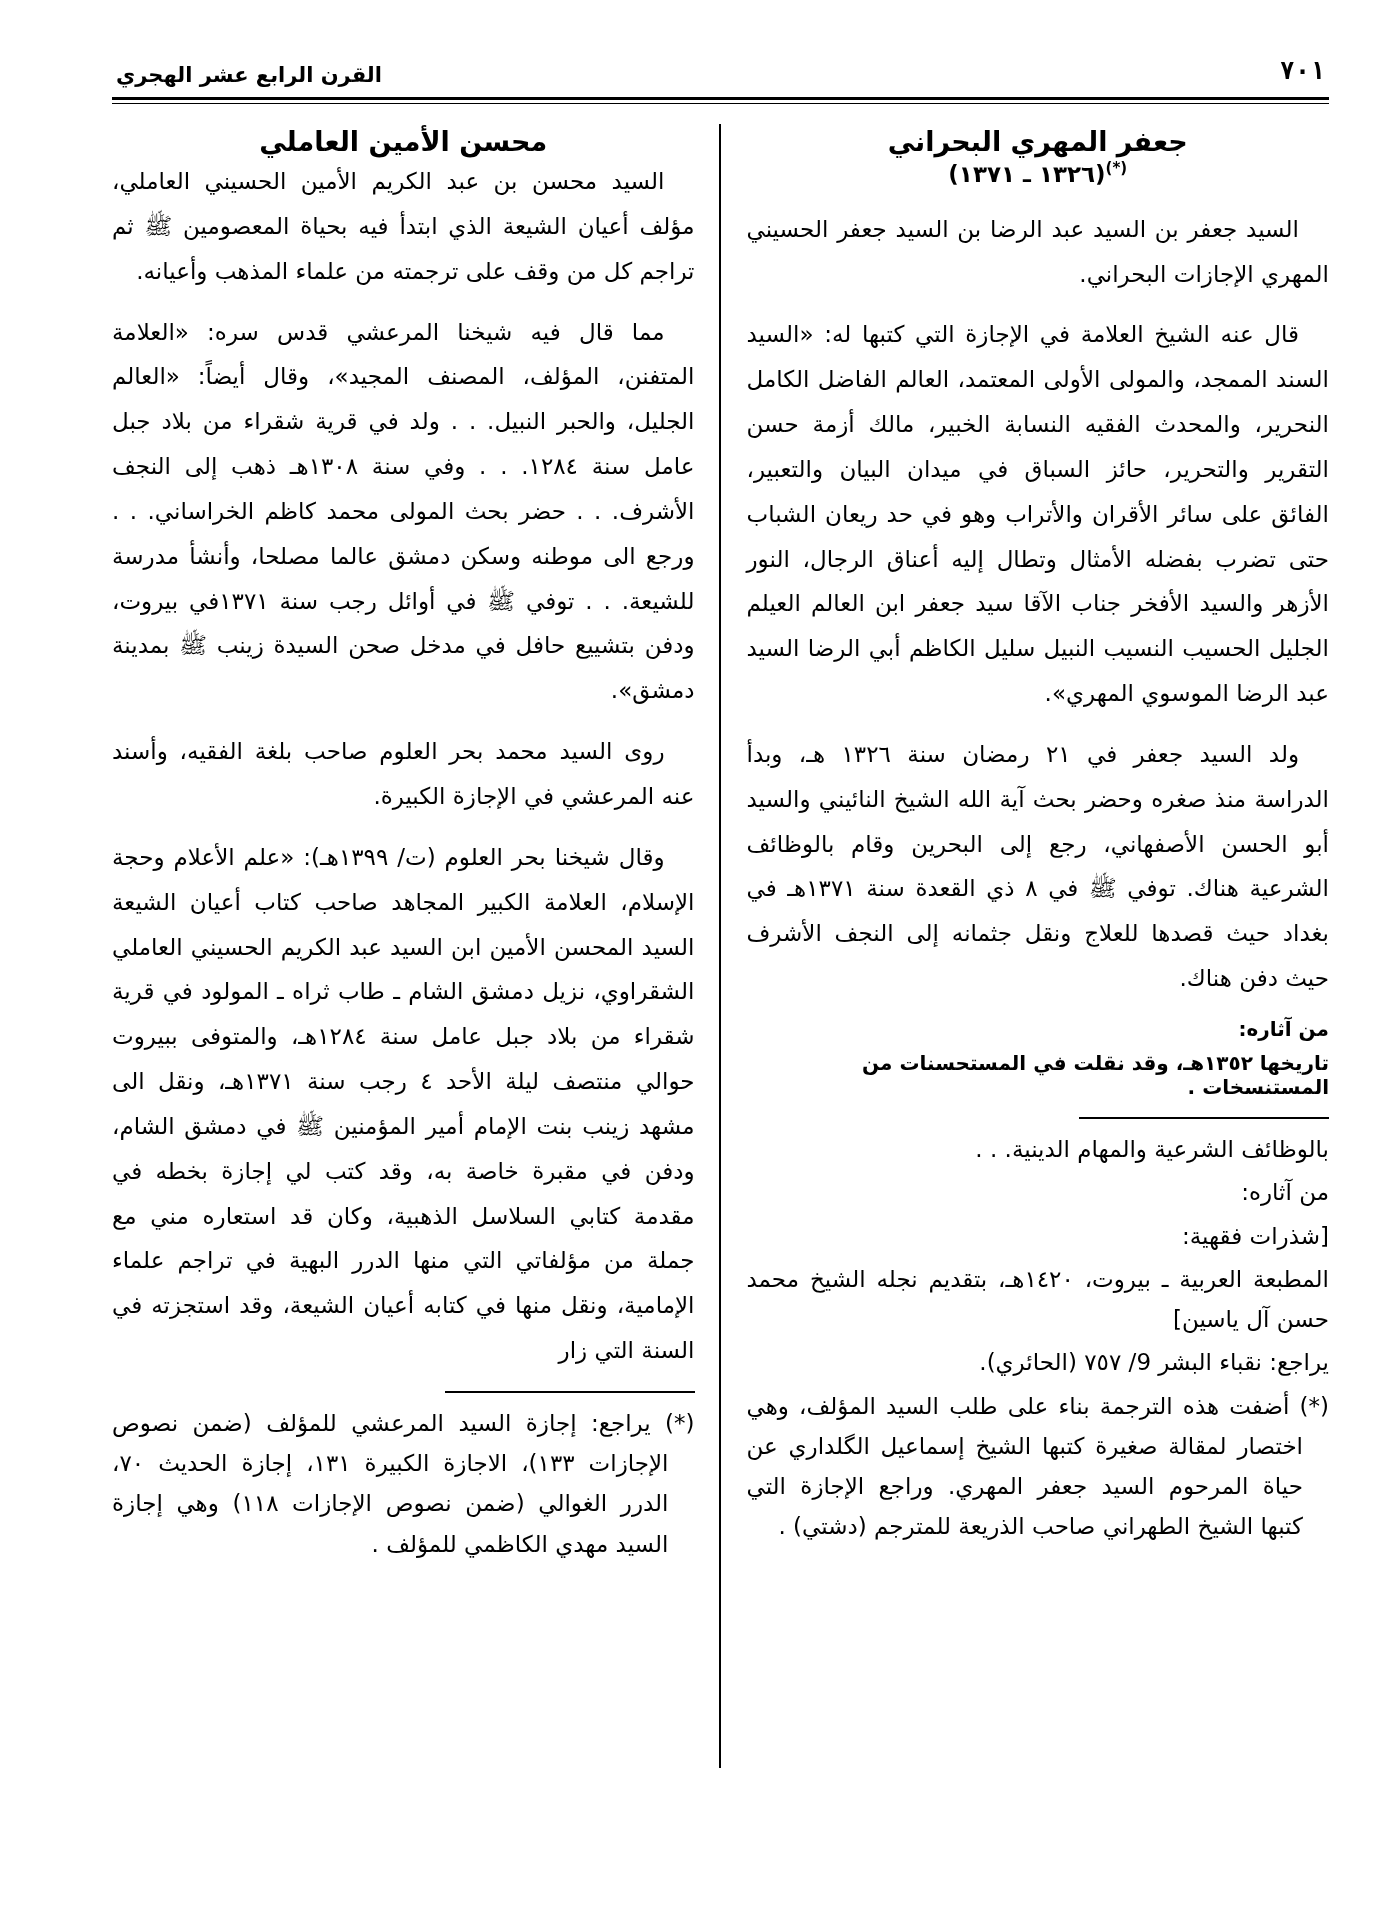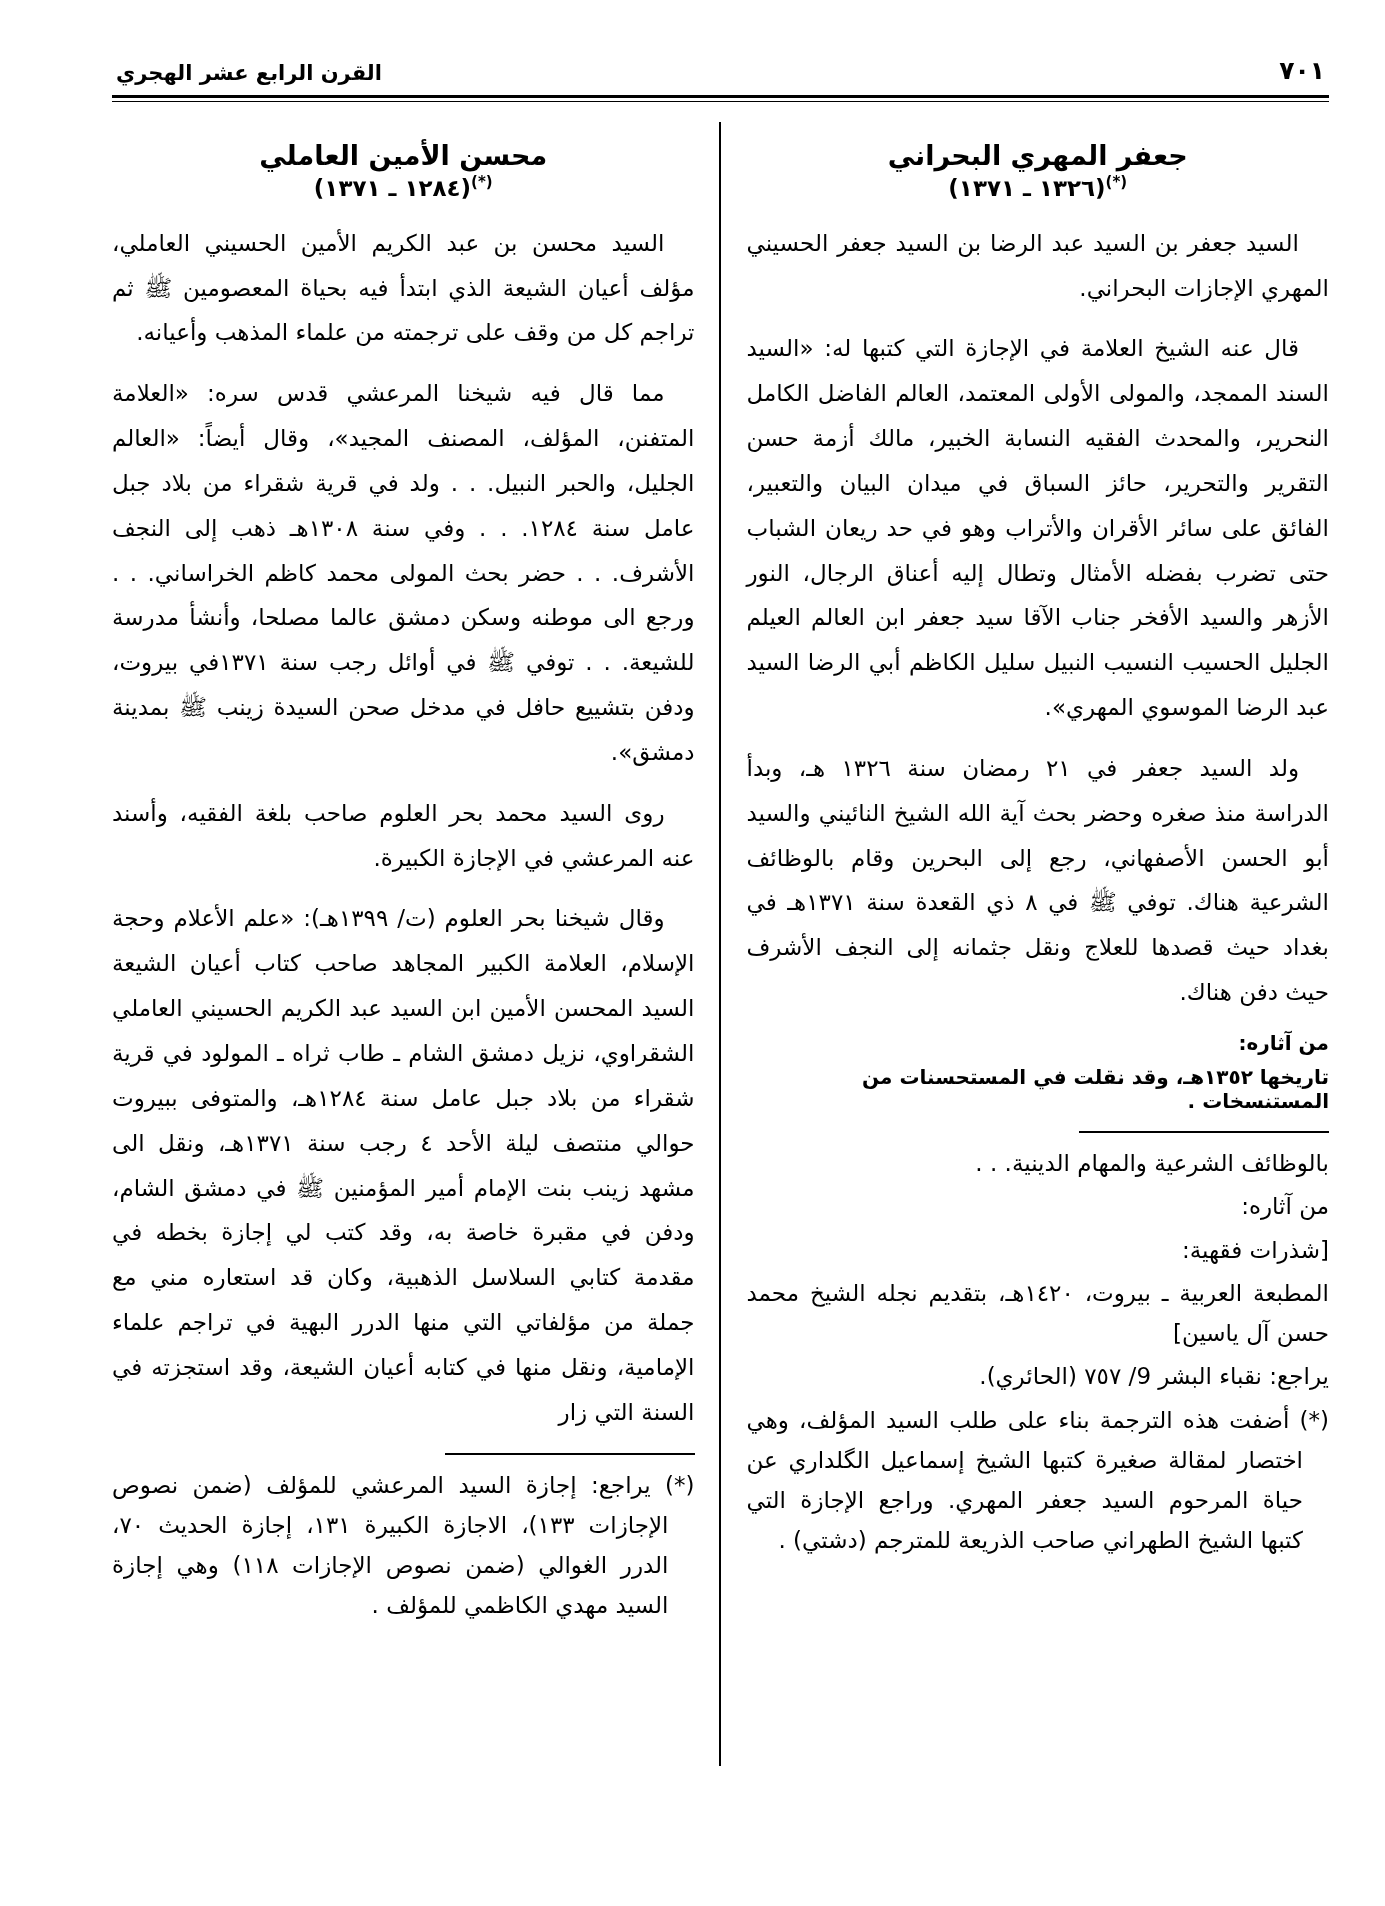--- a/index.html
+++ b/index.html
@@ -33,39 +33,39 @@
   }
   .header-title {
     font-size: 21px;
     font-weight: bold;
     letter-spacing: 0px;
   }
   .folio {
     font-size: 25px;
     font-weight: bold;
     letter-spacing: 2px;
+    font-family: Liberation Mono, monospace;
   }
   .rule-double {
     border-top: 3px solid #000;
     border-bottom: 1px solid #000;
     height: 3px;
     margin-bottom: 18px;
   }
   
   .columns {
     display: flex;
     flex-direction: row;
     height: 1660px;
     position: relative;
   }
   .col {
     width: 50%;
     box-sizing: border-box;
     position: relative;
-    margin-top: 16px;
   }
   .col-right { padding-left: 26px; }
   .col-left  { padding-right: 26px; }
   .col-divider {
     position: absolute;
     top: 2px;
     bottom: 14px;
     right: 50%;
     width: 0;
     border-right: 2px solid #000;
@@ -147,23 +147,20 @@
         <p class="fn">من آثاره:</p>
         <p class="fn">[شذرات فقهية:</p>
         <p class="fn">المطبعة العربية ـ بيروت، ١٤٢٠هـ، بتقديم نجله الشيخ محمد حسن آل ياسين]</p>
         <p class="fn">يراجع: نقباء البشر 9/ ٧٥٧ (الحائري).</p>
         <p class="fn ind">(*)  أضفت هذه الترجمة بناء على طلب السيد المؤلف، وهي اختصار لمقالة صغيرة كتبها الشيخ إسماعيل الگلداري عن حياة المرحوم السيد جعفر المهري. وراجع الإجازة التي كتبها الشيخ الطهراني صاحب الذريعة للمترجم (دشتي) .</p>
       </div>
     </div>
 
     <div class="col col-left">
       <div class="art-title">محسن الأمين العاملي</div>
-      <div class="art-dates">
-        <sup>(*)</sup><span>(١٢٨٤ ـ ١٣٧١)</span>
-      </div>
 
       <p class="body">السيد محسن بن عبد الكريم الأمين الحسيني العاملي، مؤلف أعيان الشيعة الذي ابتدأ فيه بحياة المعصومين ﷺ ثم تراجم كل من وقف على ترجمته من علماء المذهب وأعيانه.</p>
       <p class="body">مما قال فيه شيخنا المرعشي قدس سره: «العلامة المتفنن، المؤلف، المصنف المجيد»، وقال أيضاً: «العالم الجليل، والحبر النبيل. . . ولد في قرية شقراء من بلاد جبل عامل سنة ١٢٨٤. . . وفي سنة ١٣٠٨هـ ذهب إلى النجف الأشرف. . . حضر بحث المولى محمد كاظم الخراساني. . . ورجع الى موطنه وسكن دمشق عالما مصلحا، وأنشأ مدرسة للشيعة. . . توفي ﷺ في أوائل رجب سنة ١٣٧١في بيروت، ودفن بتشييع حافل في مدخل صحن السيدة زينب ﷺ بمدينة دمشق».</p>
       <p class="body">روى السيد محمد بحر العلوم صاحب بلغة الفقيه، وأسند عنه المرعشي في الإجازة الكبيرة.</p>
       <p class="body">وقال شيخنا بحر العلوم (ت/ ١٣٩٩هـ): «علم الأعلام وحجة الإسلام، العلامة الكبير المجاهد صاحب كتاب أعيان الشيعة السيد المحسن الأمين ابن السيد عبد الكريم الحسيني العاملي الشقراوي، نزيل دمشق الشام ـ طاب ثراه ـ المولود في قرية شقراء من بلاد جبل عامل سنة ١٢٨٤هـ، والمتوفى ببيروت حوالي منتصف ليلة الأحد ٤ رجب سنة ١٣٧١هـ، ونقل الى مشهد زينب بنت الإمام أمير المؤمنين ﷺ في دمشق الشام، ودفن في مقبرة خاصة به، وقد كتب لي إجازة بخطه في مقدمة كتابي السلاسل الذهبية، وكان قد استعاره مني مع جملة من مؤلفاتي التي منها الدرر البهية في تراجم علماء الإمامية، ونقل منها في كتابه أعيان الشيعة، وقد استجزته في السنة التي زار</p>
 
       <div class="footnote-block">
         <div class="fn-rule"></div>
         <p class="fn ind">(*)  يراجع: إجازة السيد المرعشي للمؤلف (ضمن نصوص الإجازات ١٣٣)، الاجازة الكبيرة ١٣١، إجازة الحديث ٧٠، الدرر الغوالي (ضمن نصوص الإجازات ١١٨) وهي إجازة السيد مهدي الكاظمي للمؤلف .</p>
       </div>

